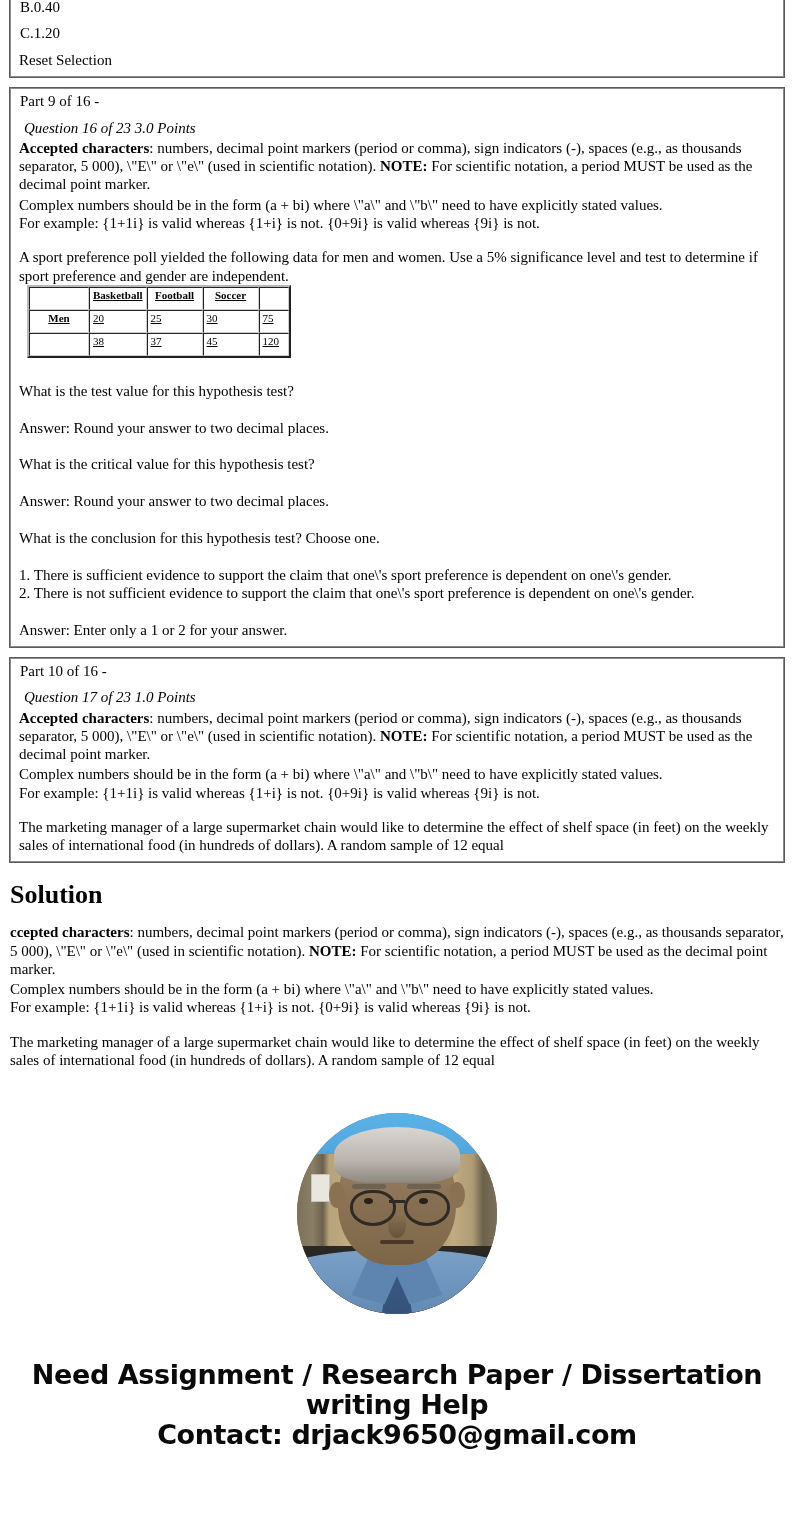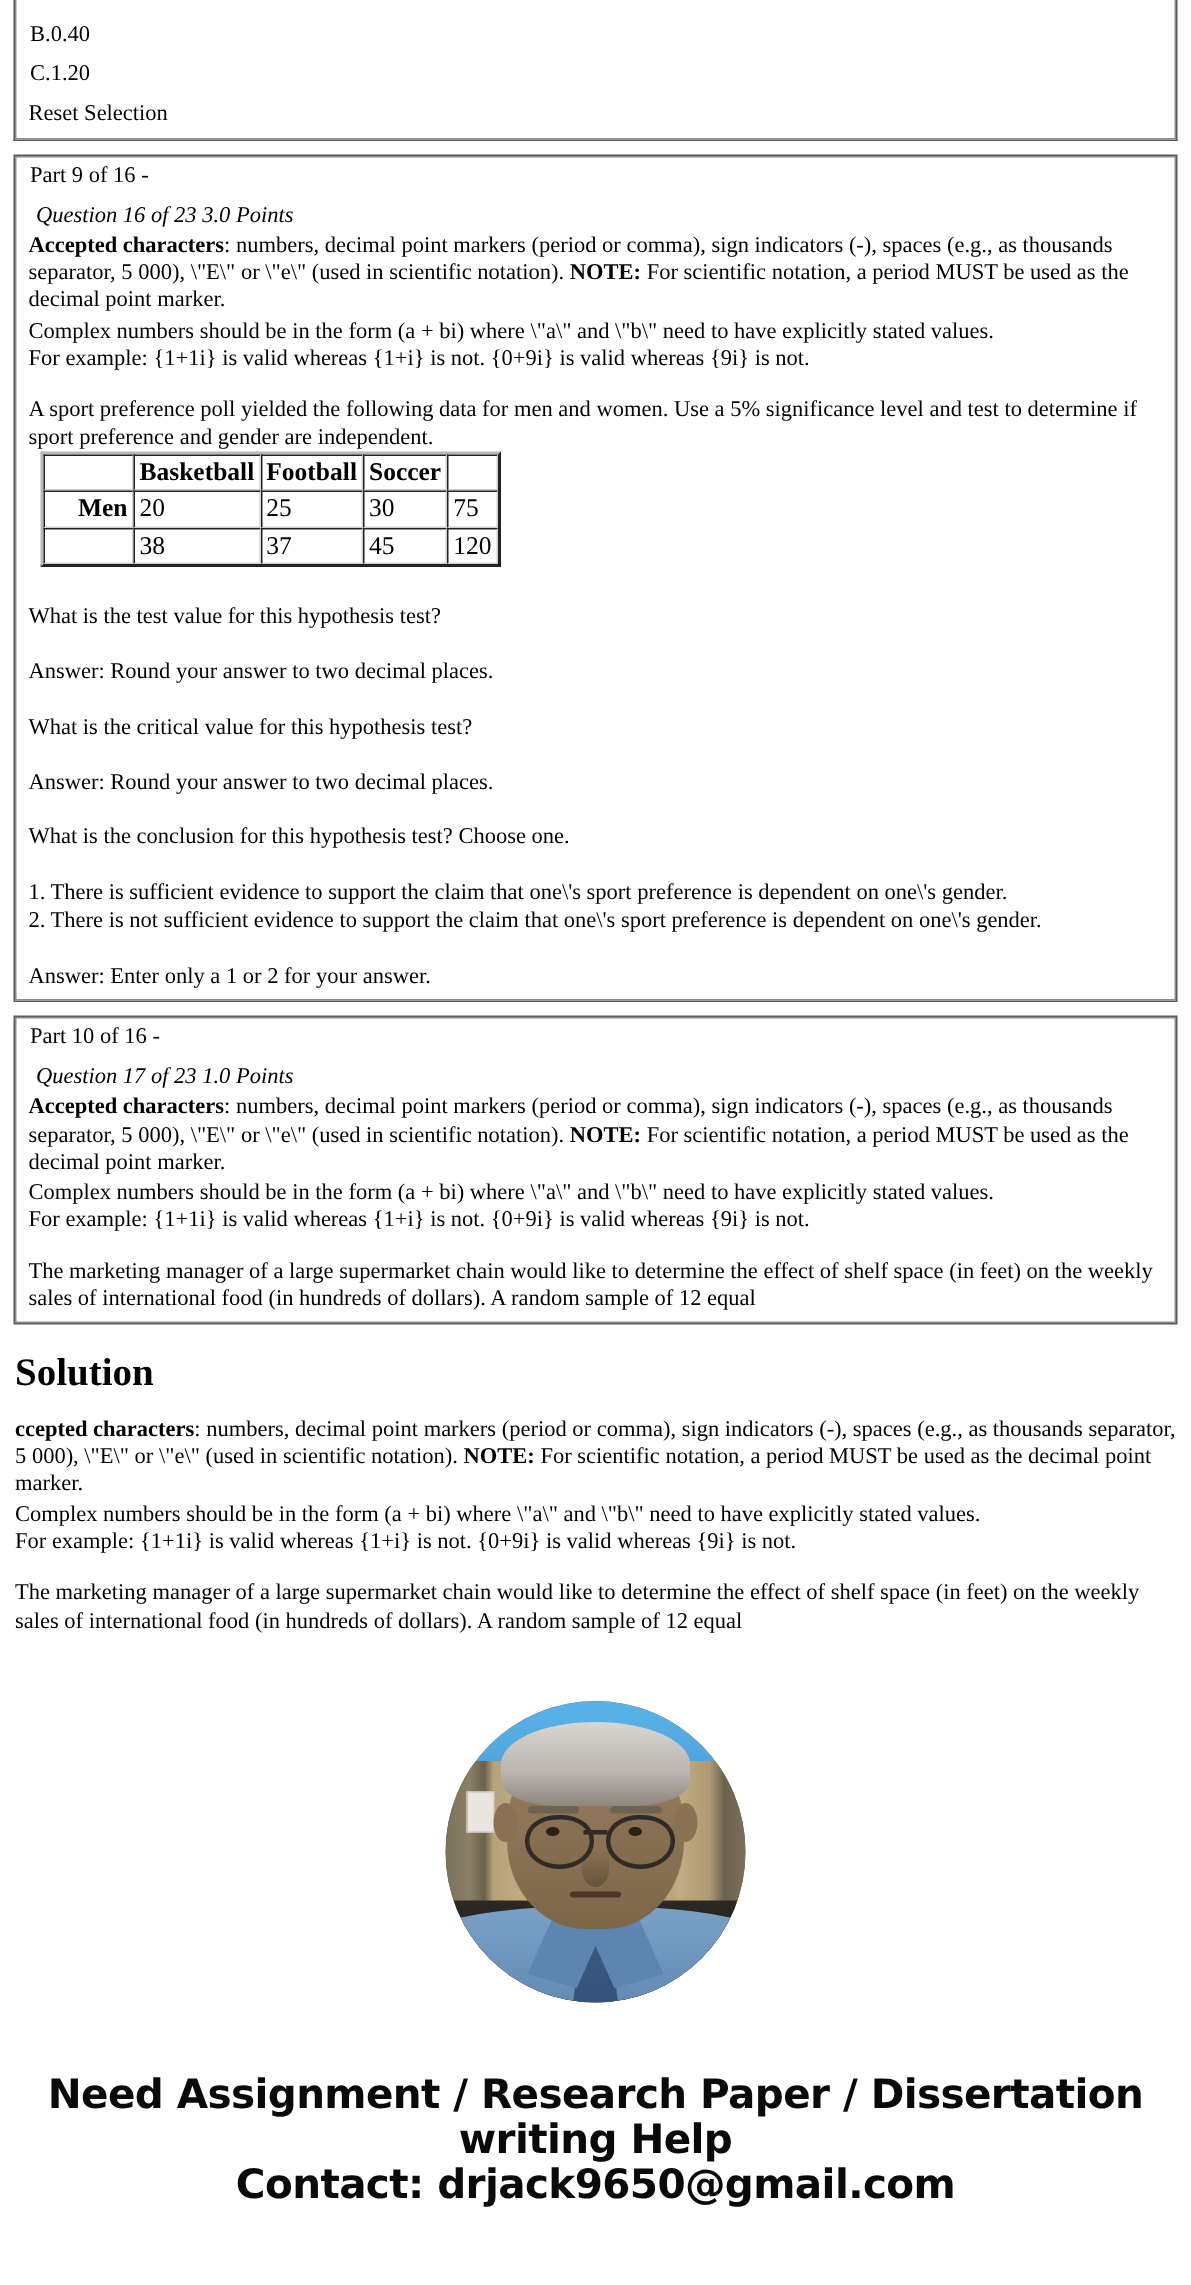--- a/index.html
+++ b/index.html
@@ -38,21 +38,21 @@
     padding-top: 0;
   }
 
   .choice-line {
     margin: 0 0 10px 1px;
     line-height: 1.05;
     white-space: nowrap;
   }
   .choice-line.first {
     margin-top: 0;
-    padding-top: 16px;
+    padding-top: 0;
   }
   .reset-line {
     margin: 0 0 2px -6px;
     padding-left: 6px;
     line-height: 1.1;
   }
 
   .part-label {
     margin: 2px 0 10px 1px;
     line-height: 1.1;
@@ -79,42 +79,43 @@
     margin: 2px 0 2px 30px;
     line-height: 1.2;
   }
   table.data-table {
     border-collapse: separate;
     border-spacing: 0;
     border: 2px outset #d0d0d0;
     border-color: #b8b8b8 #777 #777 #b8b8b8;
     margin: 0 0 6px 8px;
     background: #ffffff;
-    font-size: 17px;
+    font-size: 11px;
+    text-decoration: underline;
   }
   table.data-table td,
   table.data-table th {
     border: 1px inset #d8d8d8;
     border-color: #777 #cfcfcf #cfcfcf #777;
     padding: 1px 3px 2px 3px;
     line-height: 1.15;
     vertical-align: top;
     font-weight: normal;
     text-align: left;
     min-width: 14px;
     height: 18px;
   }
   table.data-table th {
     font-weight: bold;
     text-align: center;
     white-space: nowrap;
   }
   table.data-table td.rowhead {
     font-weight: bold;
-    text-align: right;
+    text-align: center;
     white-space: nowrap;
     min-width: 52px;
   }
   table.data-table td.blank { min-width: 52px; }
   table.data-table td.num { min-width: 48px; }
   table.data-table td.total { min-width: 22px; }
 
   
   .prompt {
     margin: 0;

